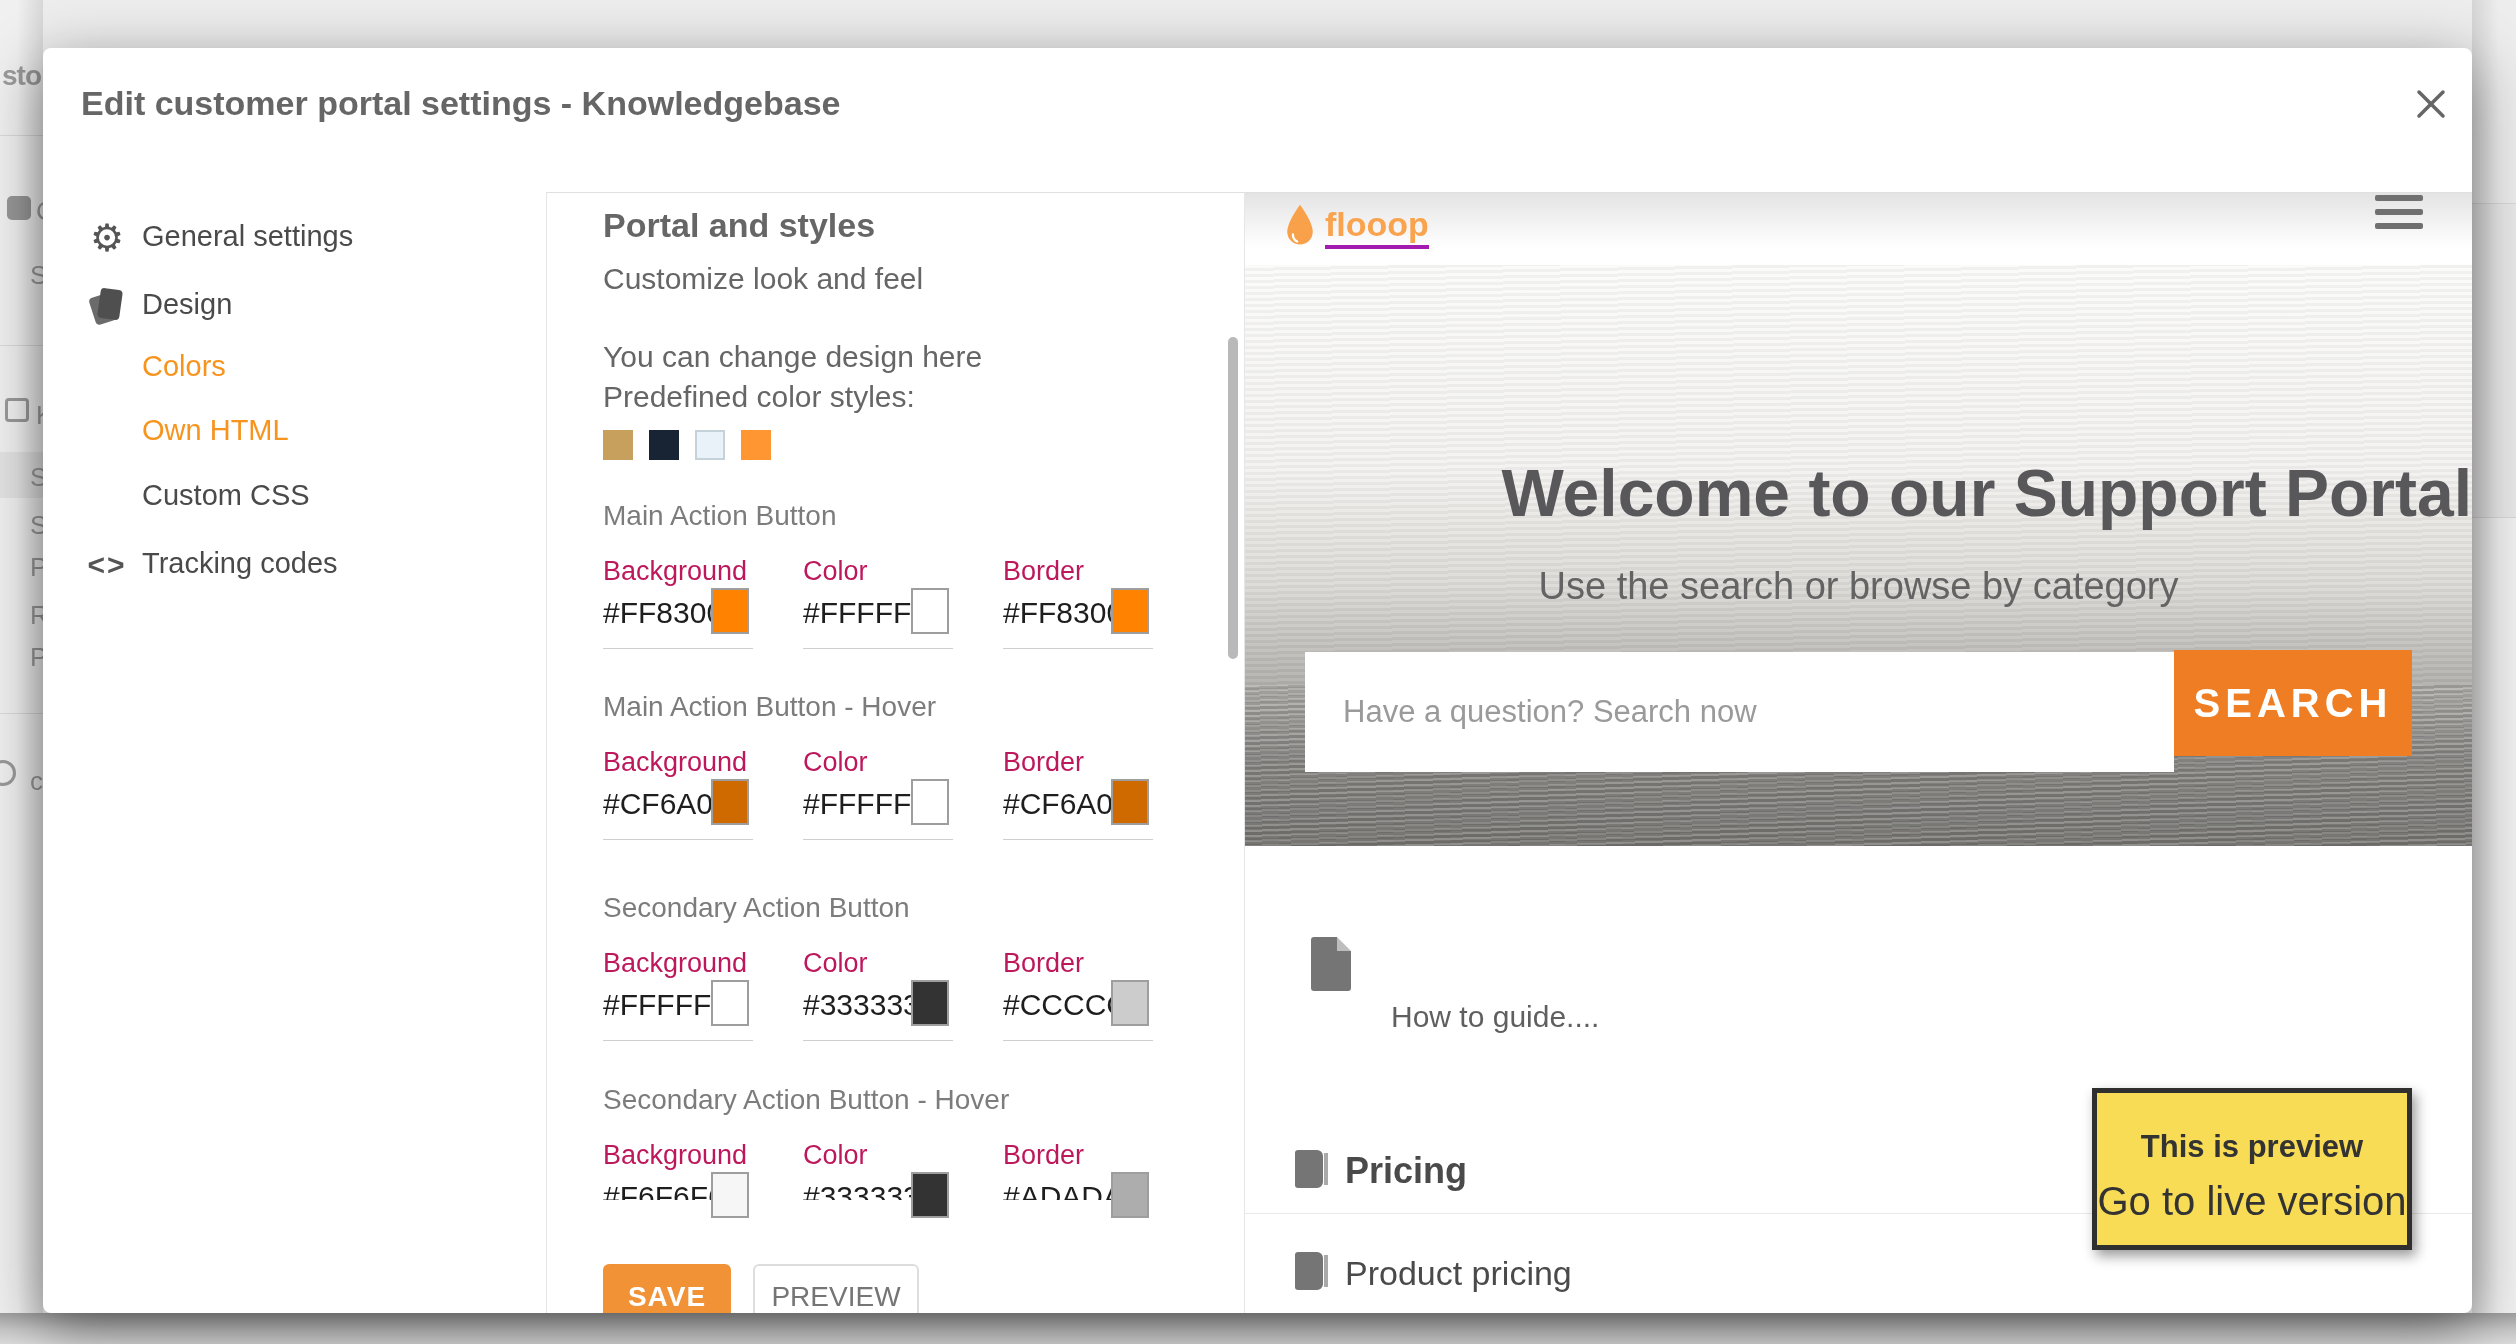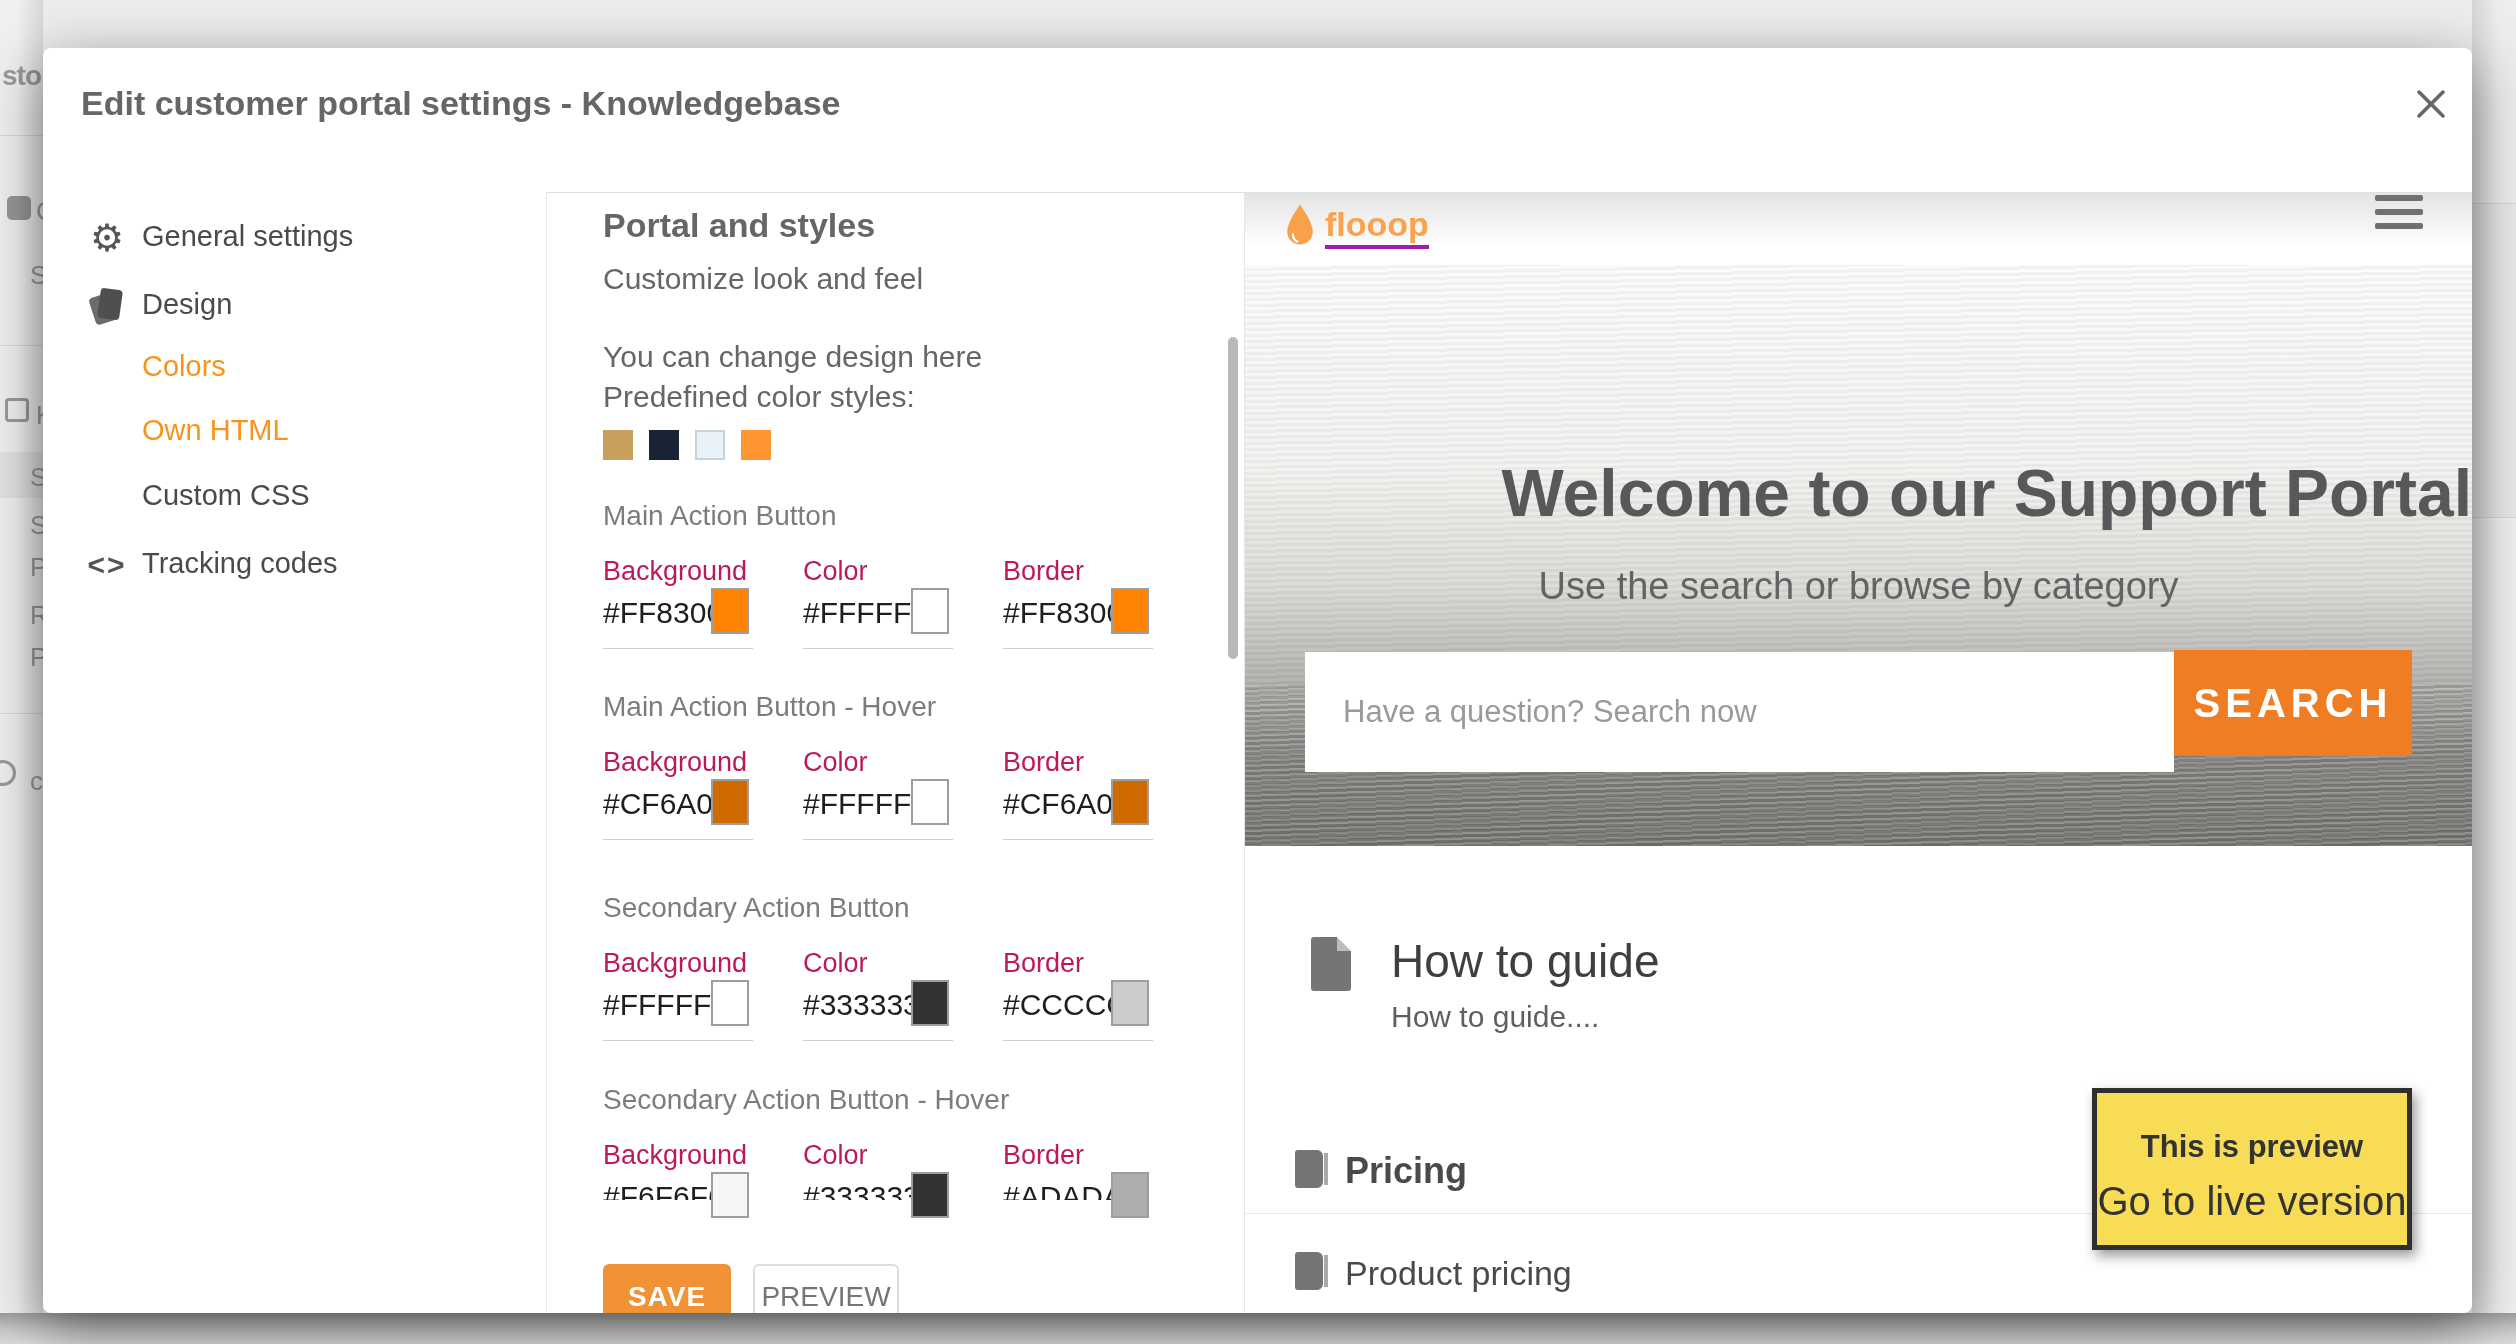--- a/index.html
+++ b/index.html
@@ -74,21 +74,21 @@
       border:2px solid #9e9e9e; cursor:pointer; z-index:2; }
   .cf0 { left:0; } .cf1 { left:200px; } .cf2 { left:400px; }
 
   .panel-scrollbar { position:absolute; left:1185px; top:289px; width:10px; height:322px;
       background:#b9b9b9; border-radius:5px; }
 
   .panel-footer { position:absolute; left:504px; top:1152px; width:697px; height:113px; background:#fff; }
   .save-btn { position:absolute; left:56px; top:64px; width:128px; height:66px; background:#F29237;
       border:none; border-radius:6px; color:#fff; font-size:28px; font-weight:bold; letter-spacing:1px;
       font-family:"Liberation Sans",sans-serif; cursor:pointer; }
-  .preview-btn { position:absolute; left:206px; top:64px; width:146px; height:66px; background:#fff;
+  .preview-btn { position:absolute; left:206px; top:64px; width:166px; height:66px; background:#fff;
       border:2px solid #ddd; border-radius:6px; color:#757575; font-size:28px;
       font-family:"Liberation Sans",sans-serif; cursor:pointer; }
 
   
   .pv-topshade { position:absolute; left:1202px; top:145px; width:1227px; height:55px;
       background:linear-gradient(180deg,#e4e4e4 0%, #ffffff 100%); }
   .pv-logo { position:absolute; left:1240px; top:155px; display:flex; align-items:flex-end; gap:8px; cursor:pointer; }
   .pv-logo .logo-text { font-size:34px; font-weight:bold; color:#F9A34E; border-bottom:4px solid #a21caf;
       padding-bottom:2px; line-height:1.1; }
   .pv-burger { position:absolute; left:2332px; top:147px; width:48px; height:38px; cursor:pointer; }
@@ -347,21 +347,20 @@
       <div class="pv-hero-title">Welcome to our Support Portal</div>
       <div class="pv-hero-sub">Use the search or browse by category</div>
       <input class="pv-search-input" type="text" placeholder="Have a question? Search now" style="">
       <button class="pv-search-btn">SEARCH</button>
     </div>
 
     <div class="pv-article">
       <div class="doc-icon">
           <span class="fold"></span>
         </div>
-      <div class="a-title">How to guide</div>
       <div class="a-excerpt">How to guide....</div>
     </div>
 
     <div class="pv-cat1">
       <span class="book-icon"></span>
       <span class="c-label">Pricing</span>
     </div>
     <div class="pv-cat-div"></div>
     <div class="pv-cat2">
       <span class="book-icon"></span>

